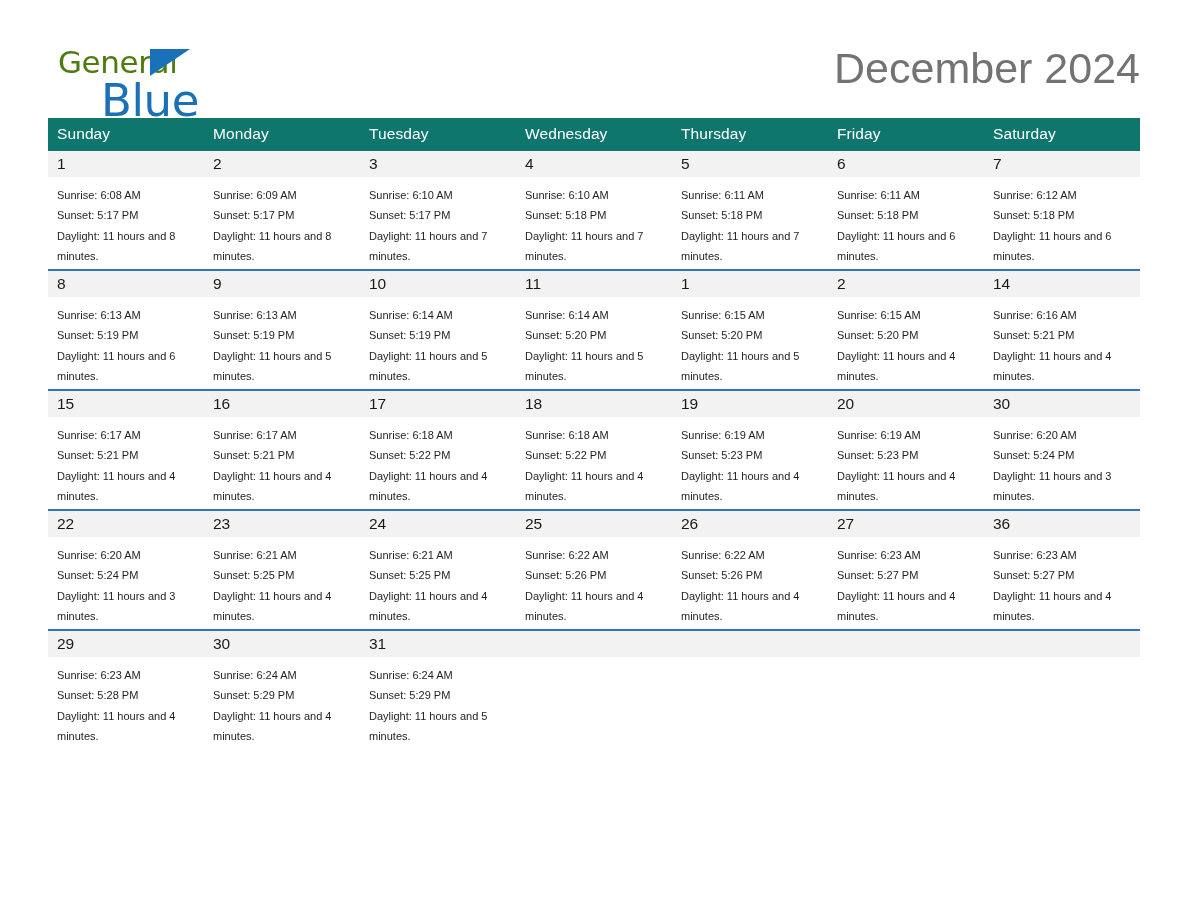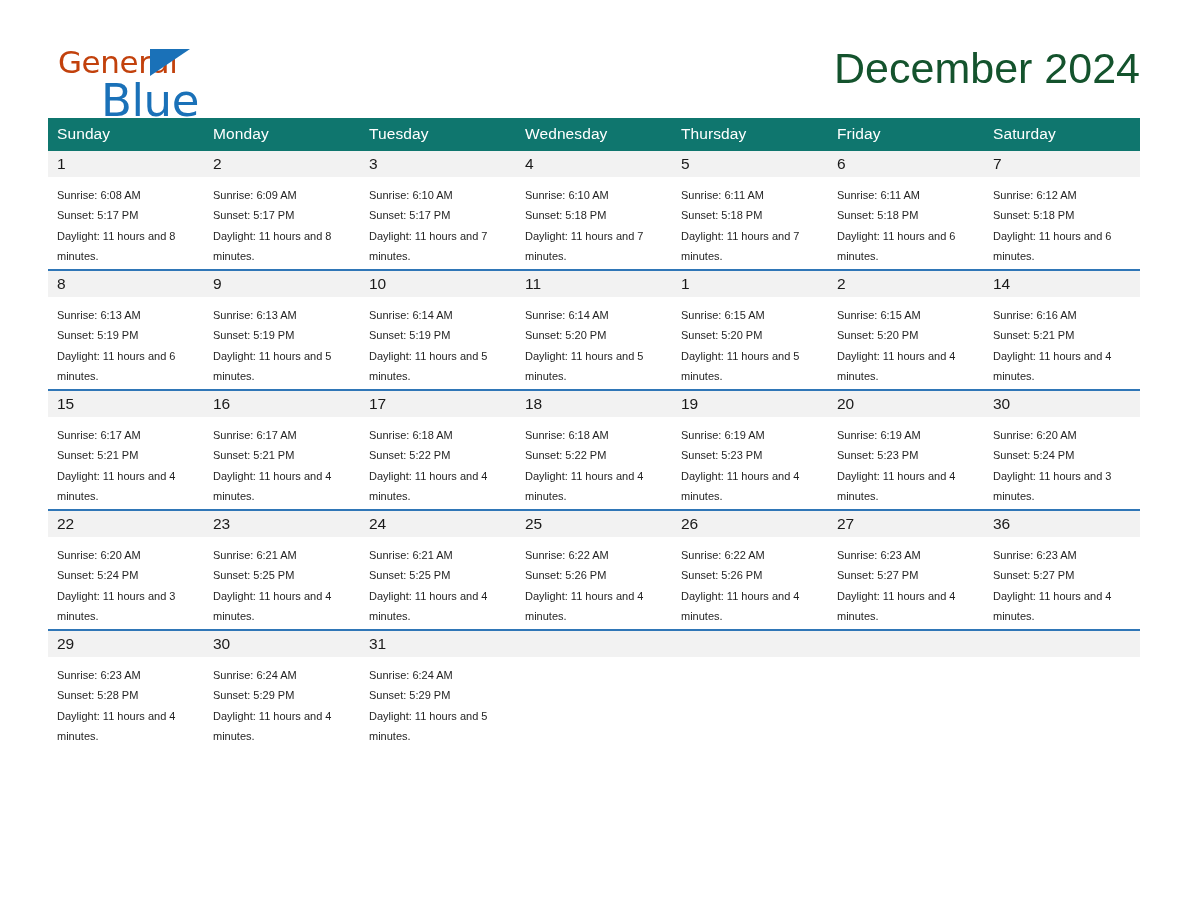--- a/index.html
+++ b/index.html
@@ -38,21 +38,21 @@
     height: 70px;
     flex: none;
     user-select: none;
   }
   .logo-general {
     position: absolute;
     left: 10px;
     top: 0px;
     font-size: 31px;
     letter-spacing: -0.4px;
-    color: #c2410c;
+    color: #4d7c0f;
     font-family: "DejaVu Sans", sans-serif;
     font-weight: 400;
   }
   .logo-triangle {
     position: absolute;
     left: 102px;
     top: 5px;
     width: 0;
     height: 0;
     border-left: 40px solid #1a71b8;
@@ -68,21 +68,21 @@
     font-family: "DejaVu Sans", sans-serif;
     font-weight: 400;
   }
   .titles {
     text-align: right;
     padding-top: 2px;
   }
   .month-title {
     font-size: 43px;
     font-weight: 400;
-    color: #14532d;
+    color: #737373;
     line-height: 1.06;
     letter-spacing: 0px;
     white-space: nowrap;
   }
   .location-title {
     font-size: 24px;
     font-weight: 400;
     color: #161616;
     margin-top: 12px;
     letter-spacing: 0px;

